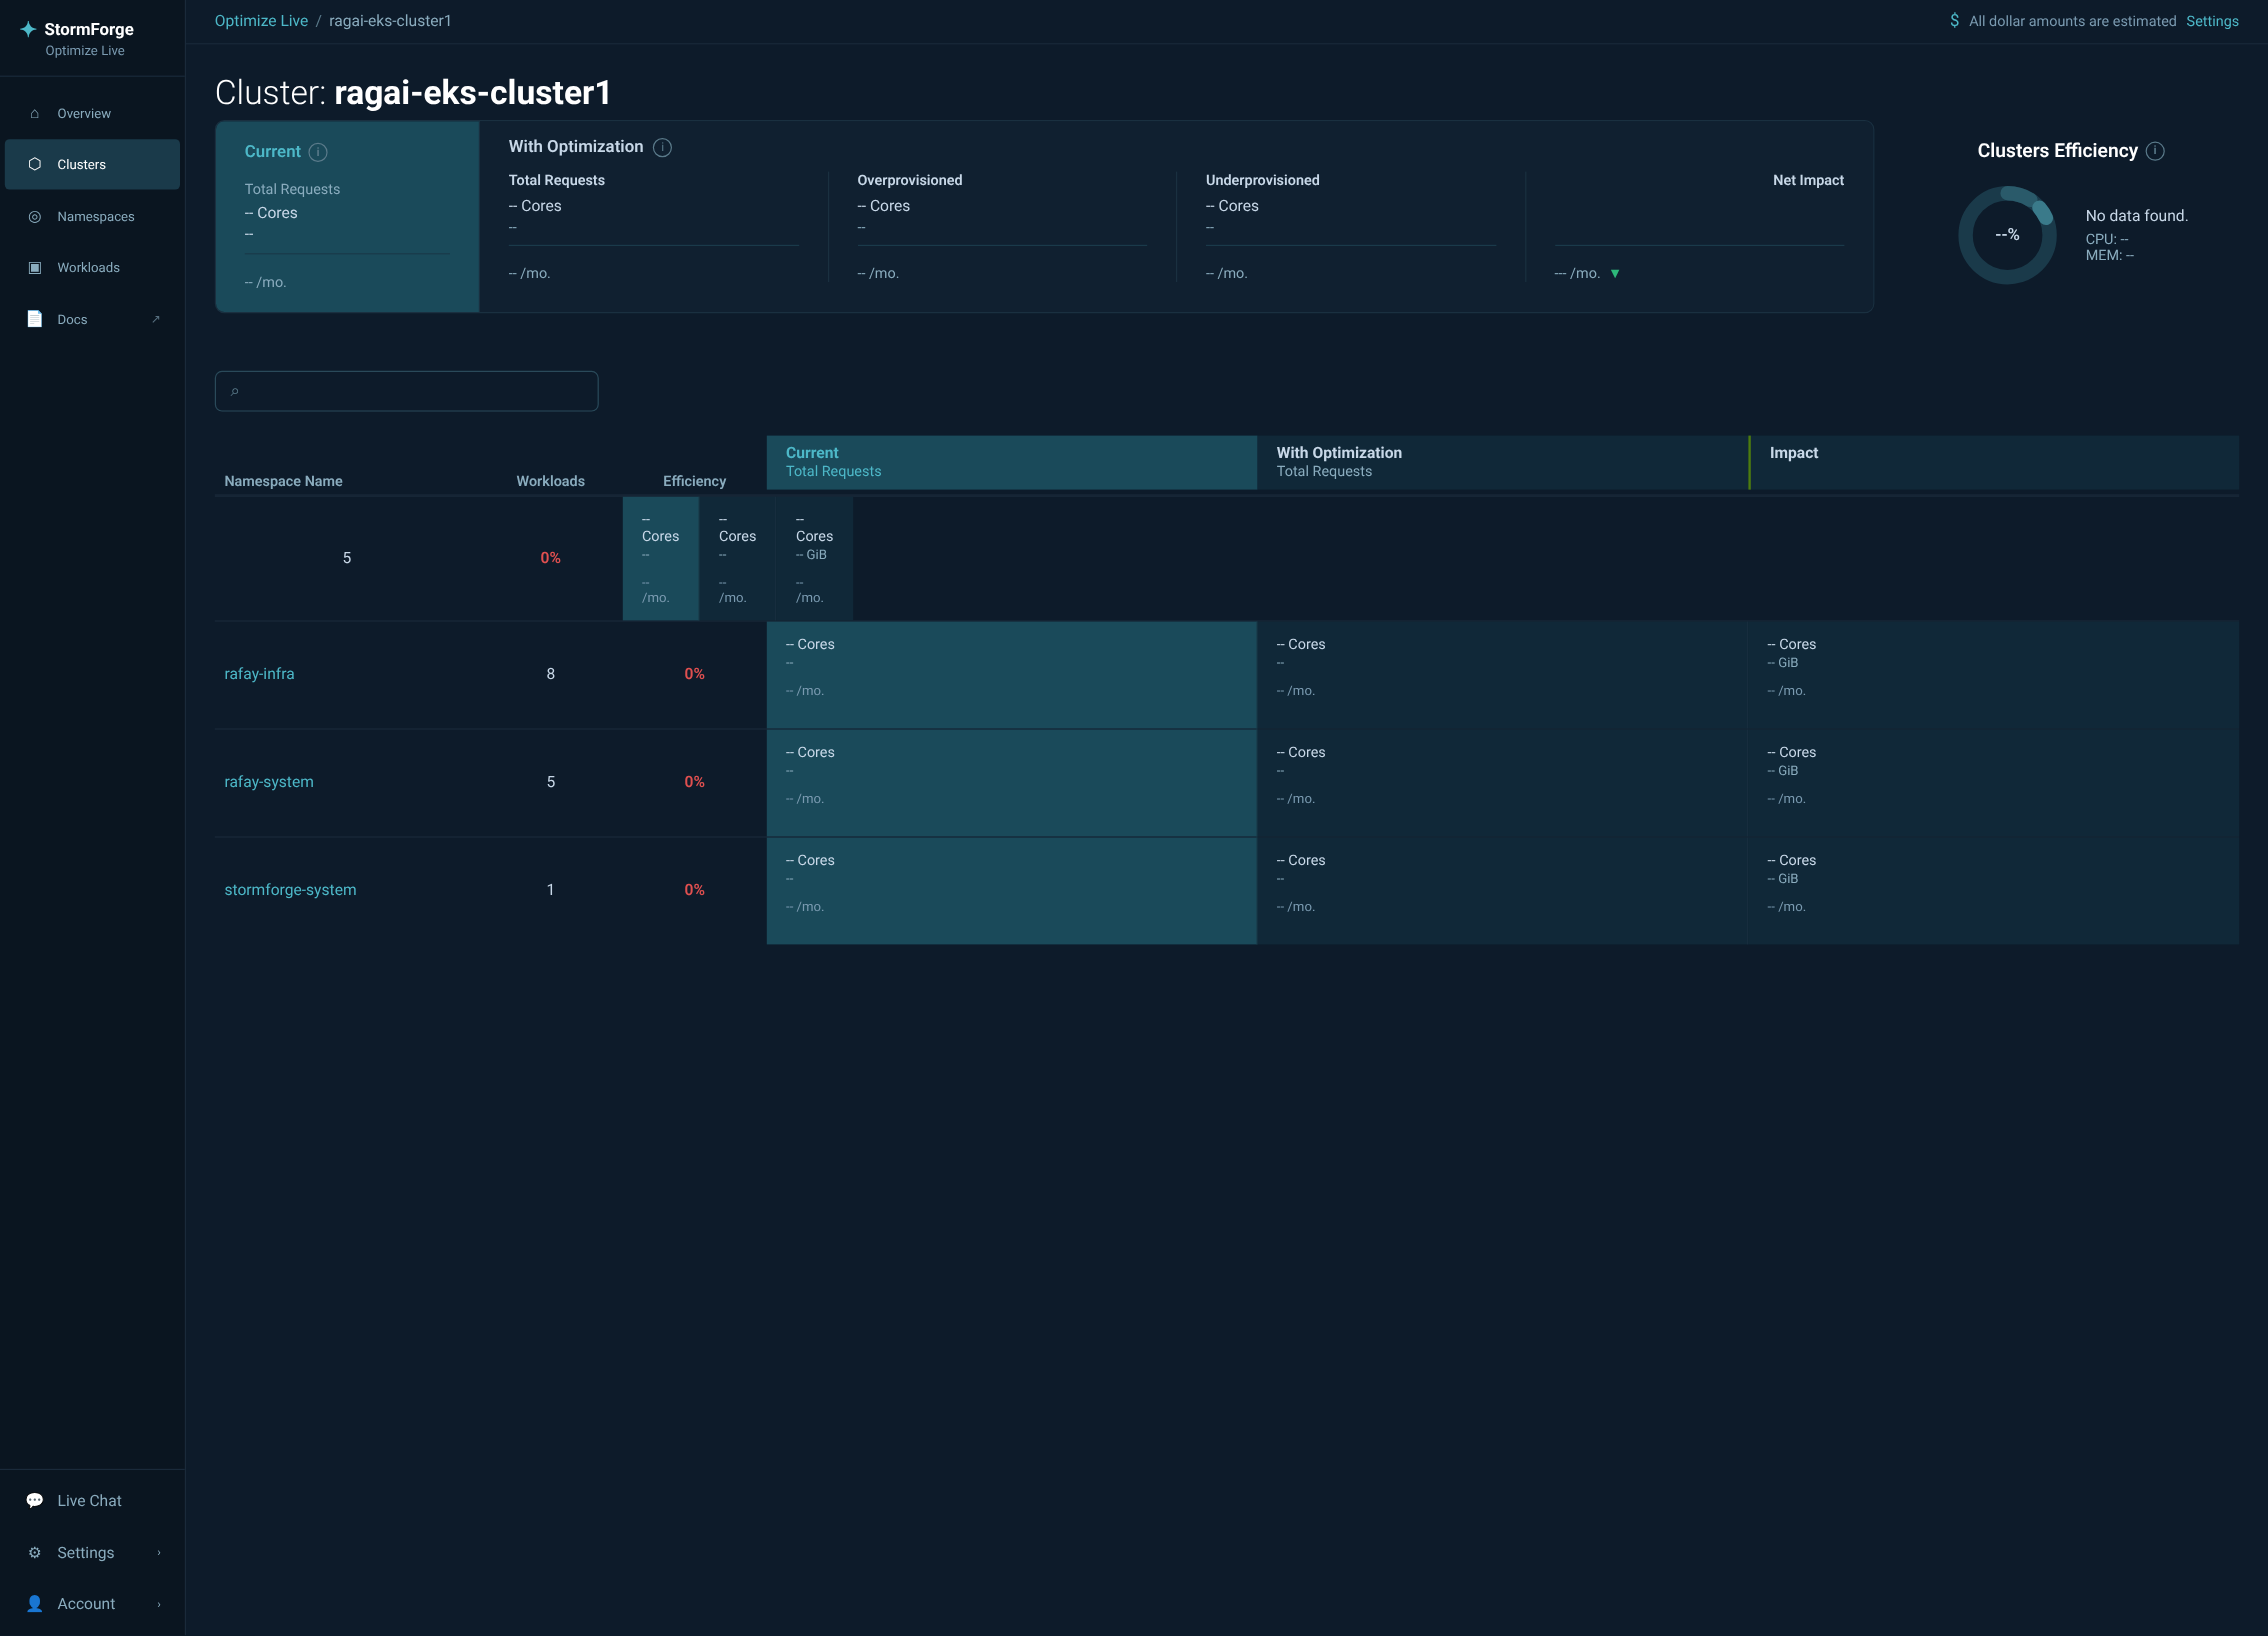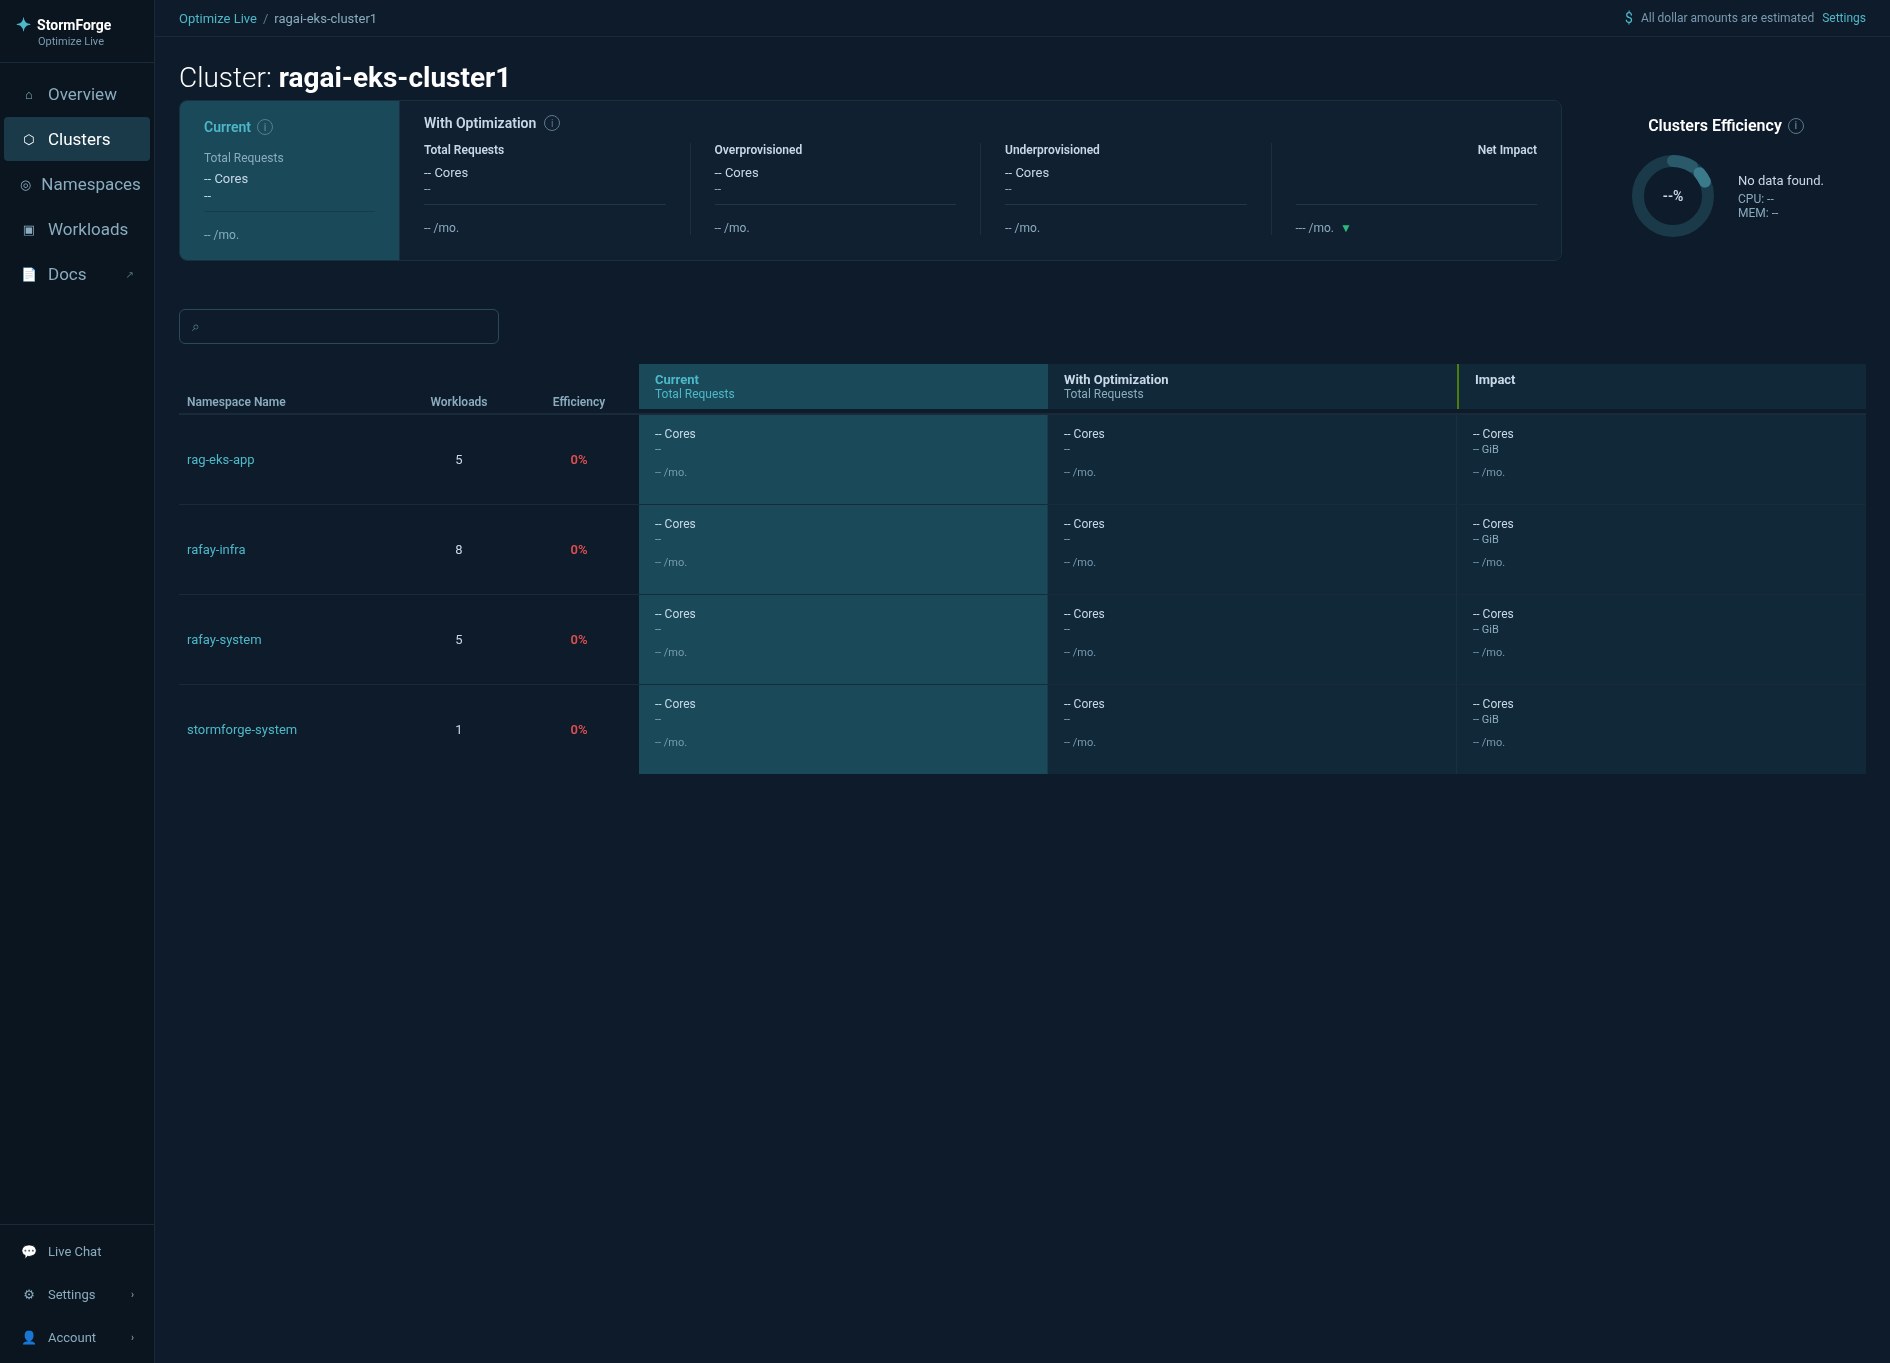--- a/index.html
+++ b/index.html
@@ -47,21 +47,21 @@
       padding: 12px 16px;
       color: #8aacbe;
       cursor: pointer;
       font-size: 13px;
       transition: background 0.15s;
       border-radius: 4px;
       margin: 1px 4px;
     }
     .nav-item.active { background: #1a3a4a; color: #fff; }
     .nav-icon { width: 18px; height: 18px; display: flex; align-items: center; justify-content: center; }
-    .nav-item .label { font-size: 17px; }
+    .nav-item .label { font-size: 11px; }
     .nav-item .ext-icon { margin-left: auto; font-size: 10px; opacity: 0.6; }
 
     .sidebar-bottom {
       border-top: 1px solid #1a2a3a;
       padding: 4px 0;
     }
     .nav-item-arrow {
       display: flex;
       align-items: center;
       gap: 10px;
@@ -415,23 +415,20 @@
             <div style="color:#8aacbe; font-size:12px;">Total Requests</div>
           </div>
           <div style="background:#102838; padding:8px 16px; border-left:2px solid #4d7c0f;">
             <div style="color:#c8d8e8; font-size:13px; font-weight:700;">Impact</div>
           </div>
         </div>
       </div>
 
       <div id="table-rows">
           <div style="display: grid; grid-template-columns: 220px 120px 120px 1fr; border-top: 1px solid rgb(26, 42, 58); min-height: 90px;">
-    <div style="display:flex; align-items:center; padding:0 8px;">
-      <a href="#" style="color:#4db8c8; text-decoration:none; font-size:13px;">rag-eks-app</a>
-    </div>
     <div style="display:flex; align-items:center; justify-content:center; padding:0 8px; color:#c8d8e8;">5</div>
     <div style="display:flex; align-items:center; justify-content:center; padding:0 8px;">
       <span style="color:#e05050; font-size:13px; font-weight:600;">0%</span>
     </div>
     <div style="display:grid; grid-template-columns: 1fr 1fr 1fr;">
       <div style="background:#1a4a5a; padding:12px 16px; border-right:1px solid #1a3a4a;">
         <div style="color:#c8d8e8; font-size:12px;">-- Cores</div>
         <div style="color:#8aacbe; font-size:11px; margin-top:2px;">--</div>
         <div style="color:#7a9ab0; font-size:11px; margin-top:10px;">-- /mo.</div>
       </div>

